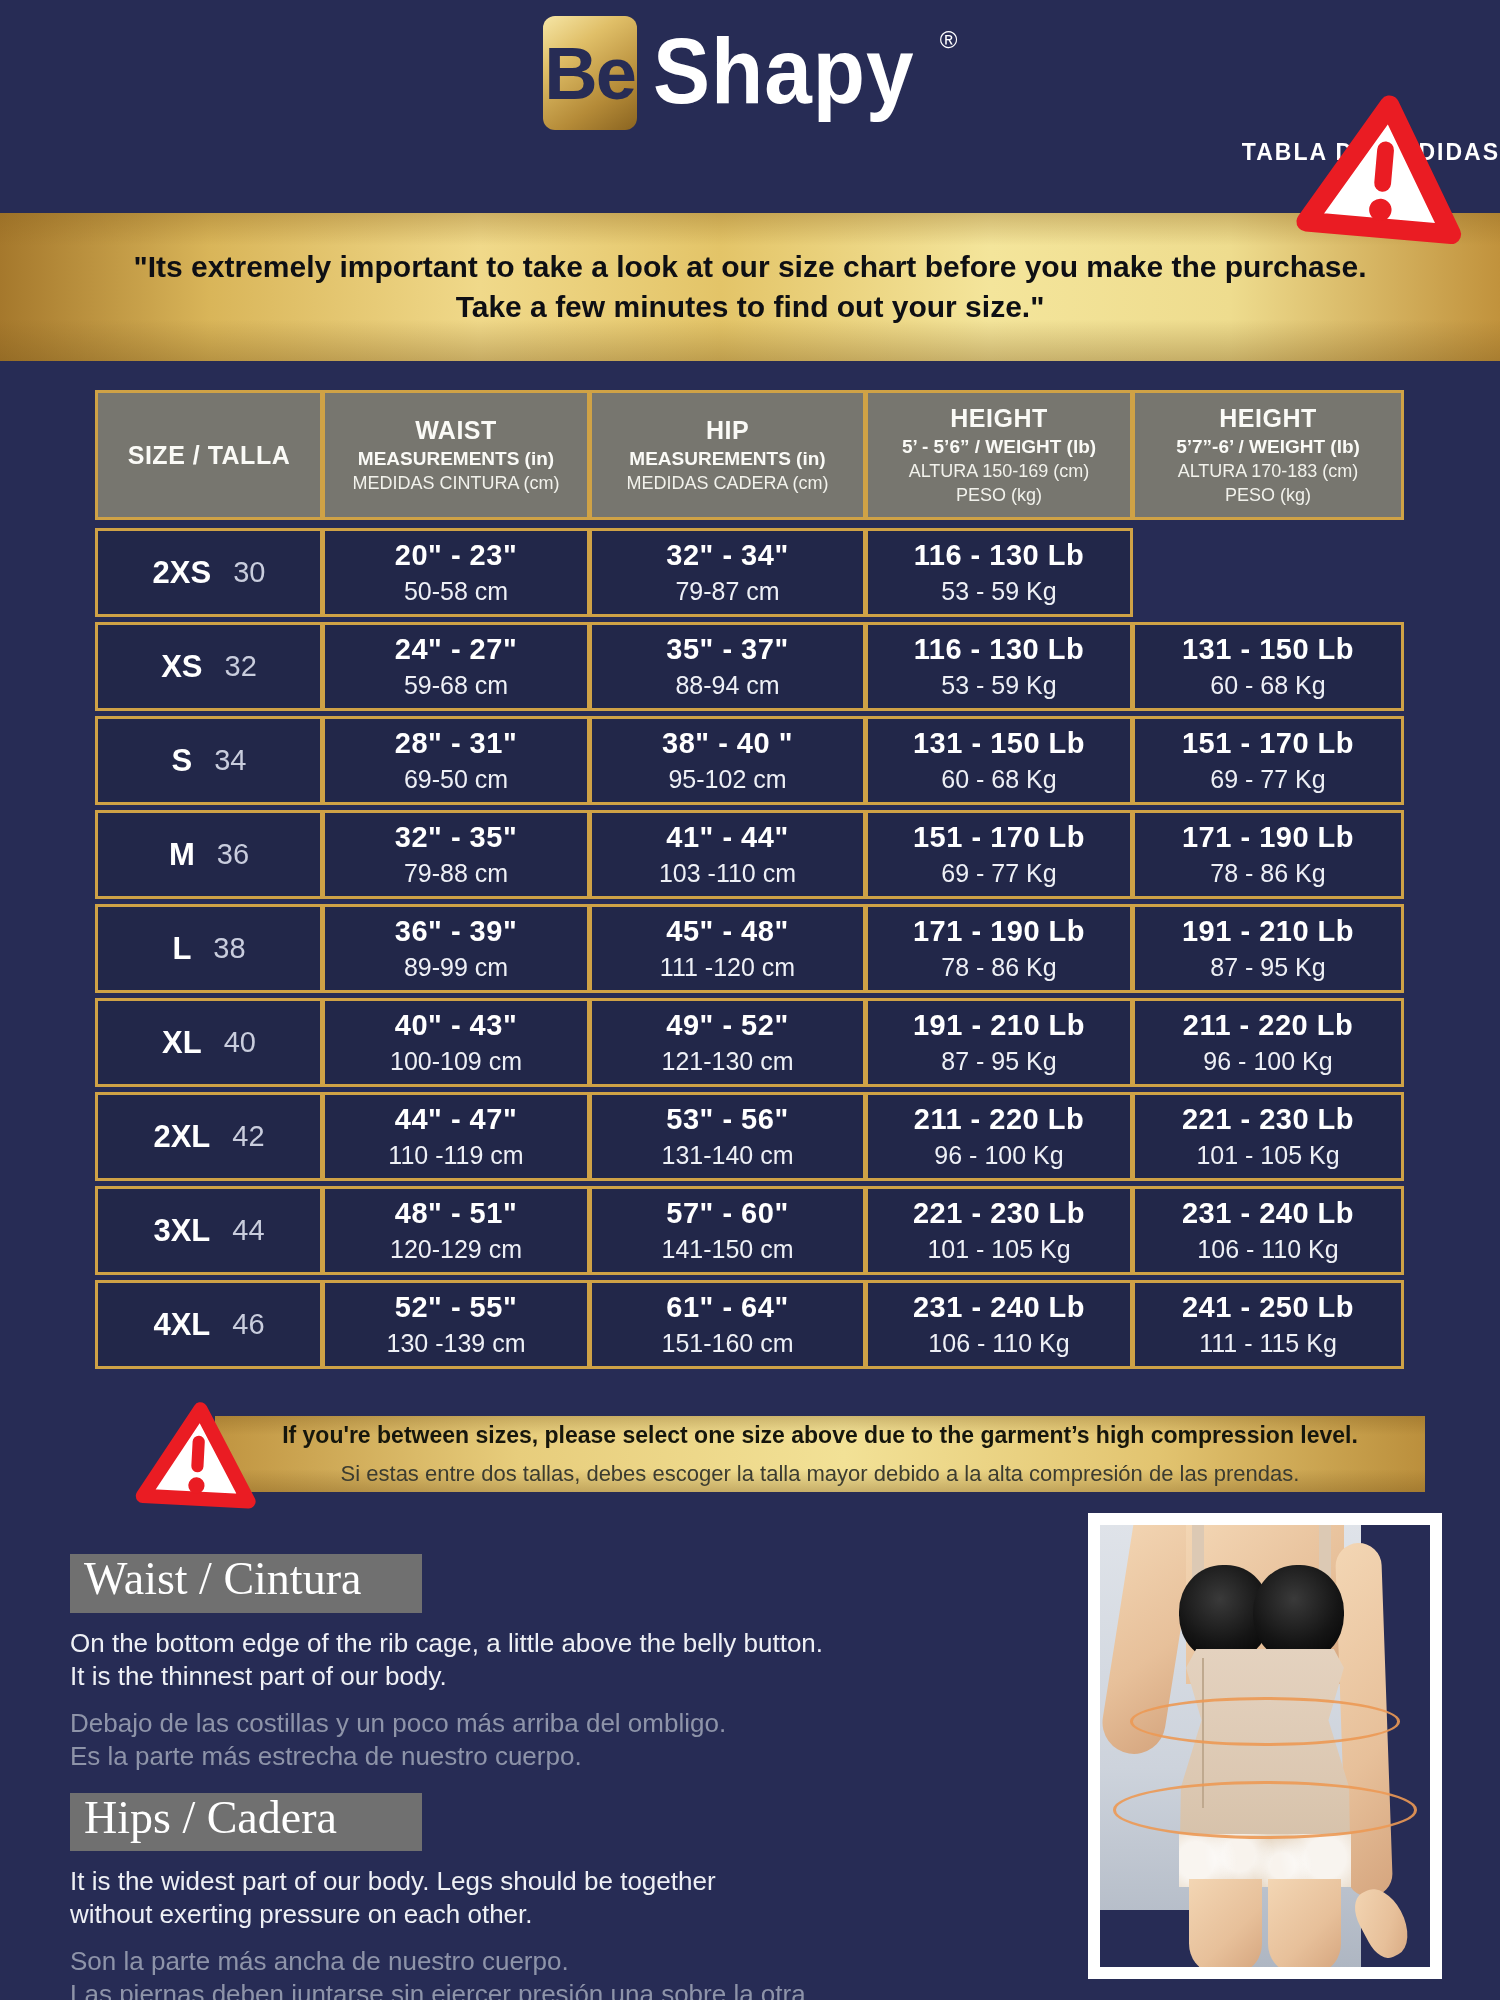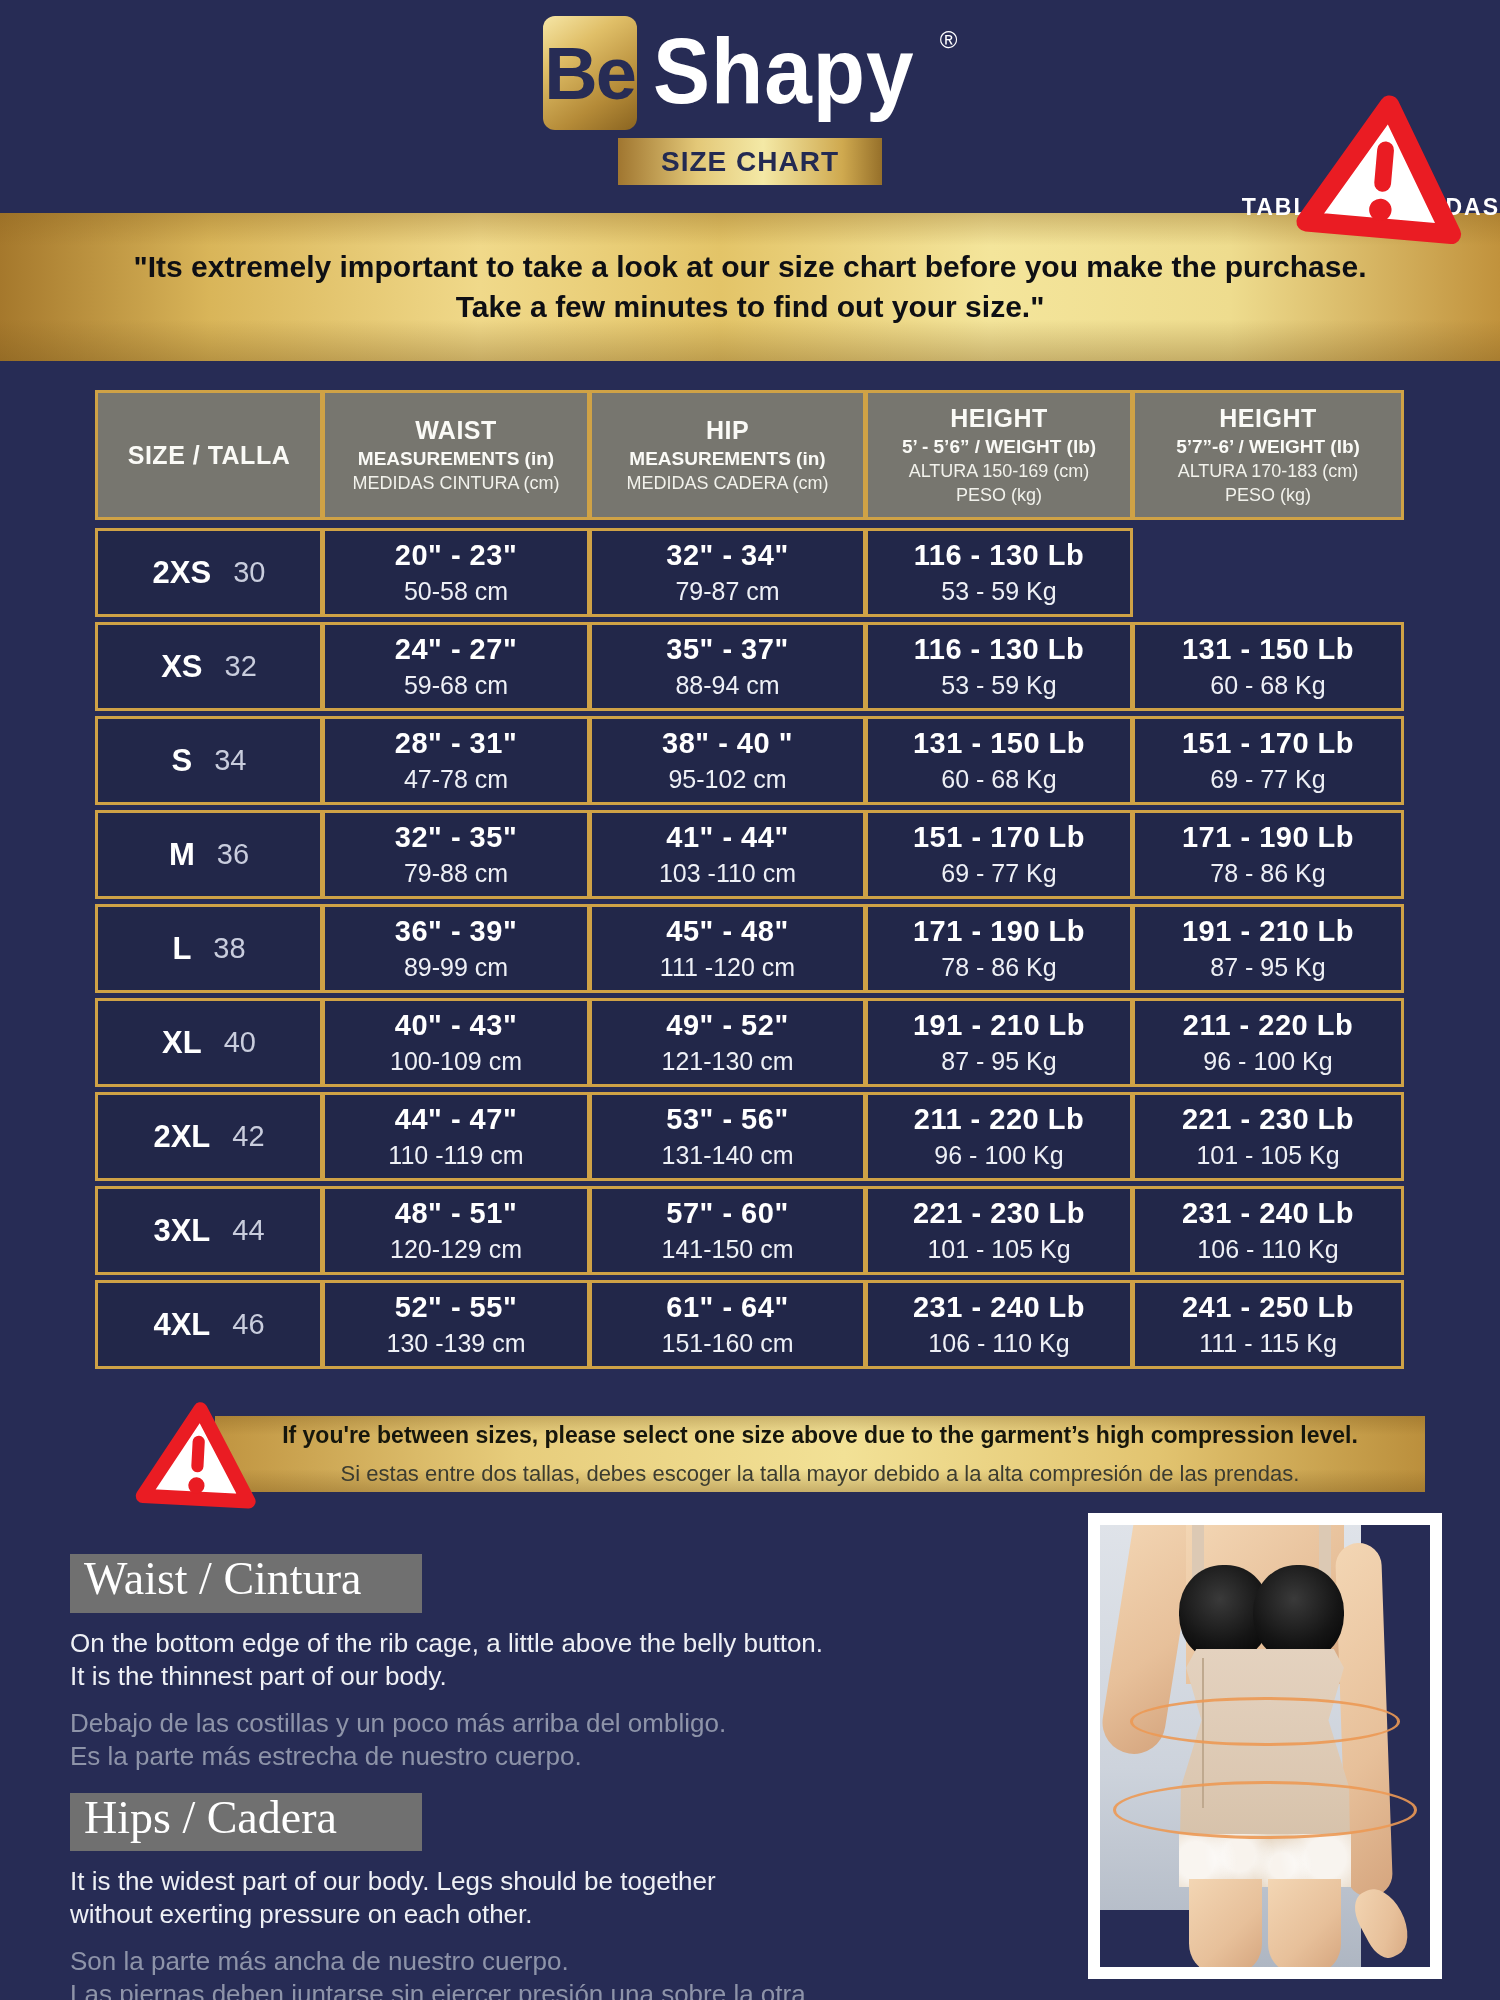--- a/index.html
+++ b/index.html
@@ -160,23 +160,20 @@
 <body>
 
 <header class="top-header">
   <div class="logo-row">
     <div class="be-box">
       <span>Be</span>
     </div>
     <div class="shapy-text">Shapy</div>
     <div class="reg-mark">®</div>
   </div>
-  <div class="size-chart-badge">
-    <span>SIZE CHART</span>
-  </div>
   <div class="tabla-label">TABLA DE MEDIDAS</div>
 
   <div class="warn-top">
     <svg viewBox="0 0 120 110" width="100%" height="100%">
       <path d="M60 10 L112 98 L8 98 Z" fill="#ffffff" stroke="#ea1c23" stroke-width="14" stroke-linejoin="round"></path>
       <rect x="54" y="36" width="12" height="36" rx="6" fill="#ea1c23"></rect>
       <circle cx="60" cy="85" r="8" fill="#ea1c23"></circle>
     </svg>
   </div>
 </header>
@@ -257,21 +254,21 @@
       </div>
     </div>
 
     <div class="tgrid trow">
       <div class="cell dcell size-cell">
         <span class="size-label">S</span>
         <span class="size-num">34</span>
       </div>
       <div class="cell dcell">
         <div class="v1">28" - 31"</div>
-        <div class="v2">47-78 cm</div>
+        <div class="v2">69-50 cm</div>
       </div>
       <div class="cell dcell">
         <div class="v1">38" - 40 "</div>
         <div class="v2">95-102 cm</div>
       </div>
       <div class="cell dcell">
         <div class="v1">131 - 150 Lb</div>
         <div class="v2">60 - 68 Kg</div>
       </div>
       <div class="cell dcell">

